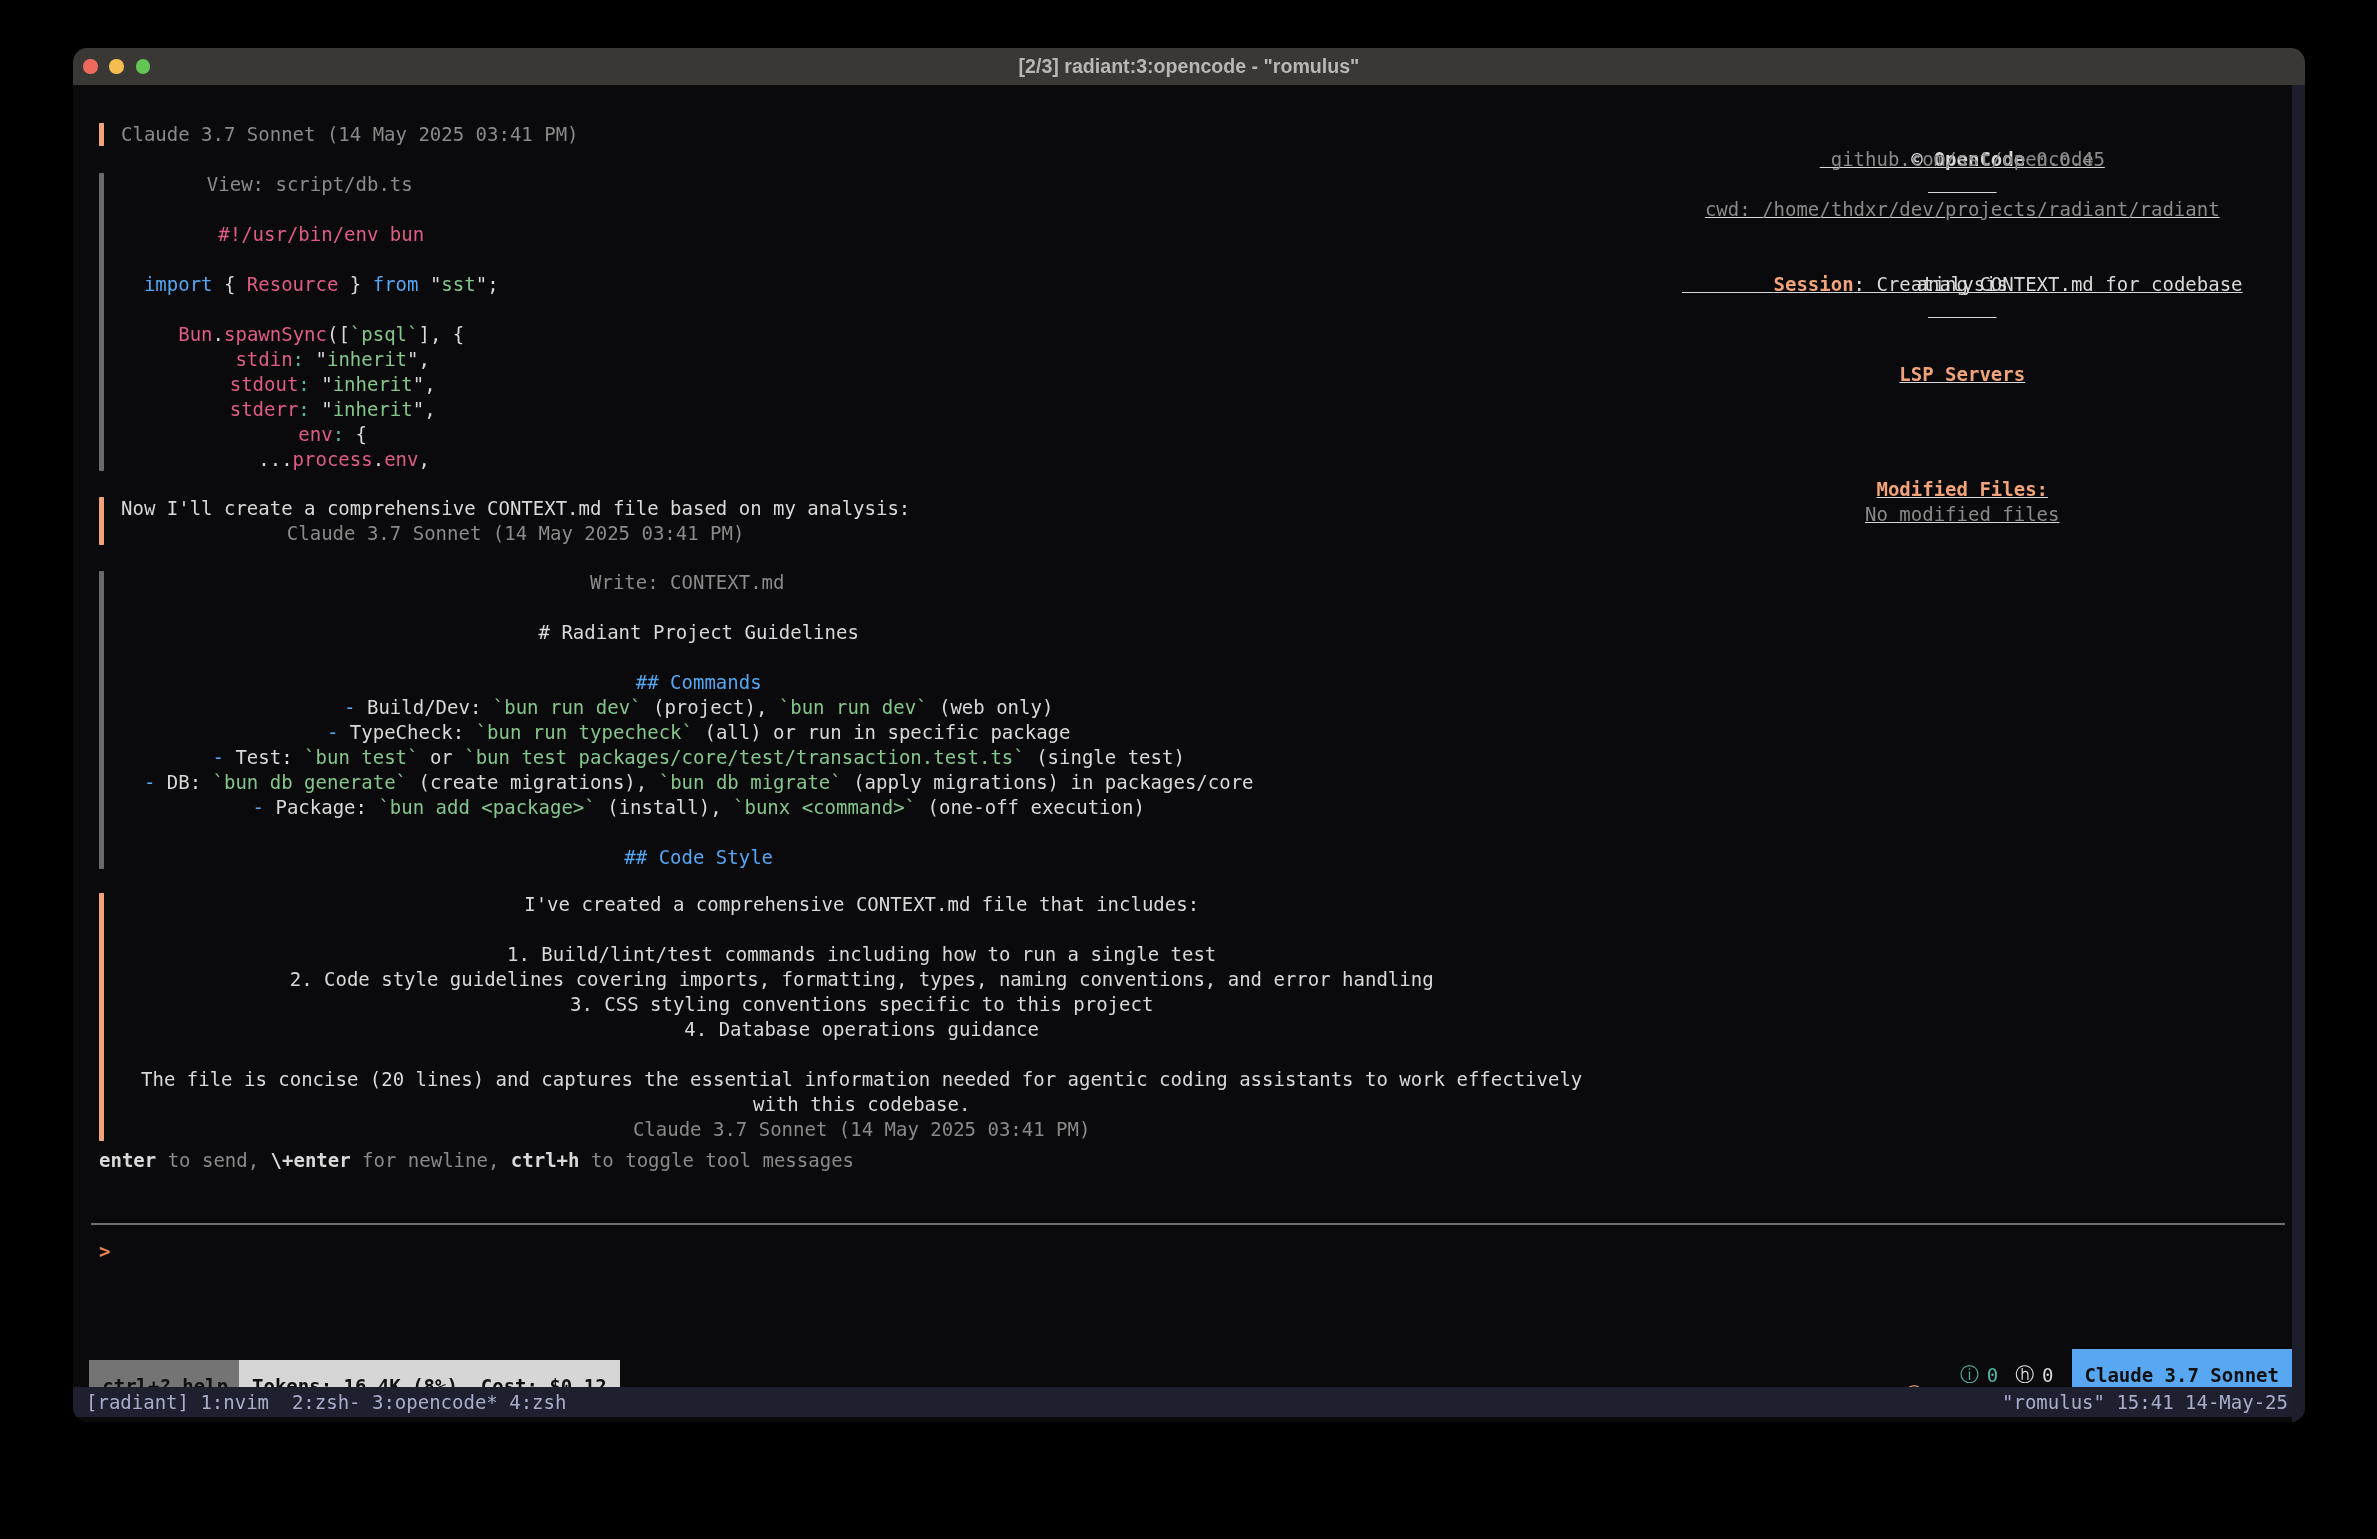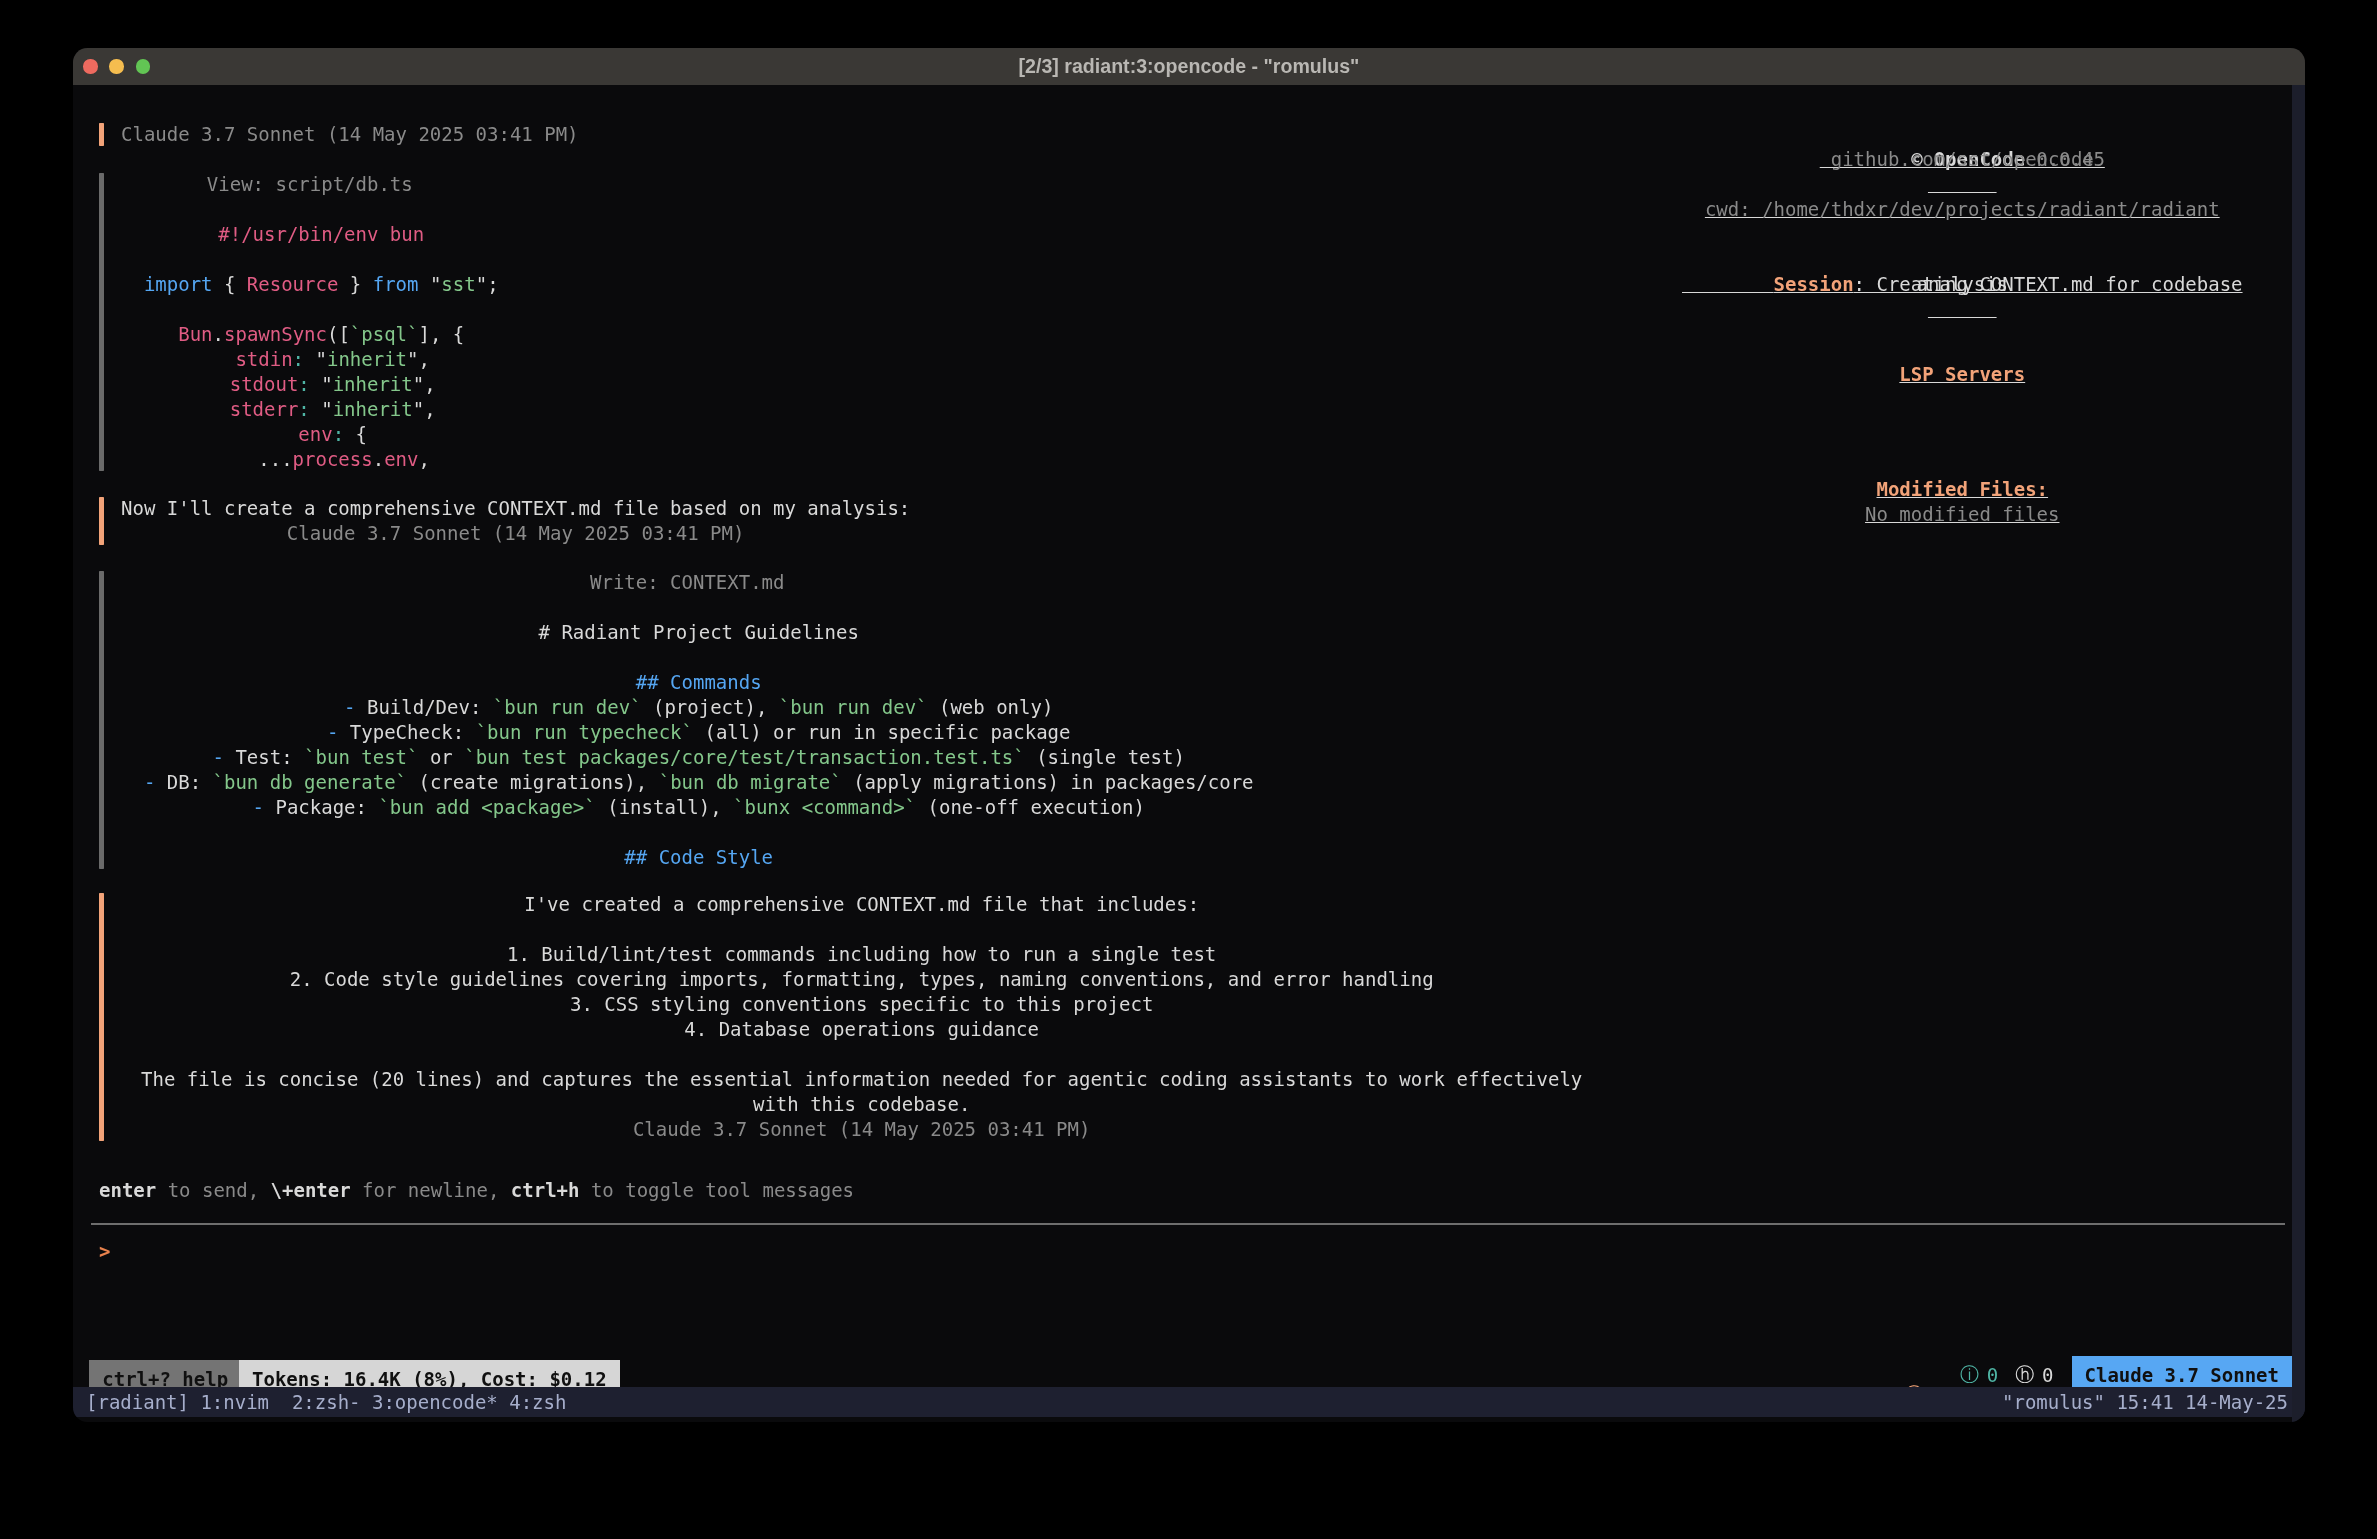--- a/index.html
+++ b/index.html
@@ -20,27 +20,27 @@
   .bar{position:absolute;left:0;top:1.3px;bottom:1.3px;width:5.2px;border-radius:0.7px;}
   .bar.orange{background:var(--accent);} .bar.gray{background:var(--bar-gray);}
 
   .c-fg{color:var(--fg);} .c-dim{color:var(--dim);} .c-pink{color:var(--pink);}
   .c-blue{color:var(--blue);} .c-green{color:var(--green);} .c-teal{color:var(--teal);}
   .c-orange{color:var(--accent);margin-top:40px;} .b{font-weight:bold;}
 
   .sidebar{position:absolute;left:1609px;top:74px;text-decoration:underline;}
   .gap-l{margin-left:11px;}
 
-  .helpline{position:absolute;left:26px;top:1130px;height:25px;line-height:25px;white-space:pre;}
+  .helpline{position:absolute;left:26px;top:1100px;height:25px;line-height:25px;white-space:pre;}
   .divider{position:absolute;left:18px;right:19.6px;top:1175px;height:2px;background:#6e6e6e;}
   .promptline{position:absolute;left:26px;top:1191px;height:25px;line-height:25px;
               color:var(--prompt);font-weight:bold;}
 
   .statusbar{position:absolute;left:0;right:0;top:1312px;height:29px;}
-  .chip{position:absolute;top:0;height:29px;display:flex;align-items:center;padding:4px 13px;
+  .chip{position:absolute;top:0;height:29px;display:flex;align-items:center;padding:11px 13px;
         font-size:19px;font-weight:bold;color:#101010;}
   .chip.help{left:16.3px;background:var(--chip-gray);}
   .chip.tokens{left:166px;background:var(--chip-light);}
   .right-group{position:absolute;right:13px;top:0;height:29px;display:flex;align-items:center;}
   .diags{display:flex;align-items:center;margin-right:18px;font-size:19px;}
   .diag{display:flex;align-items:center;margin-left:17px;}
   .diag .ic{font-family:"DejaVu Sans",sans-serif;margin-right:7.8px;}
   .chip.model{position:static;background:var(--chip-blue);}
 
   .tmuxbar{position:absolute;left:0;right:0;top:1339px;height:30px;background:var(--tmux-bg);

